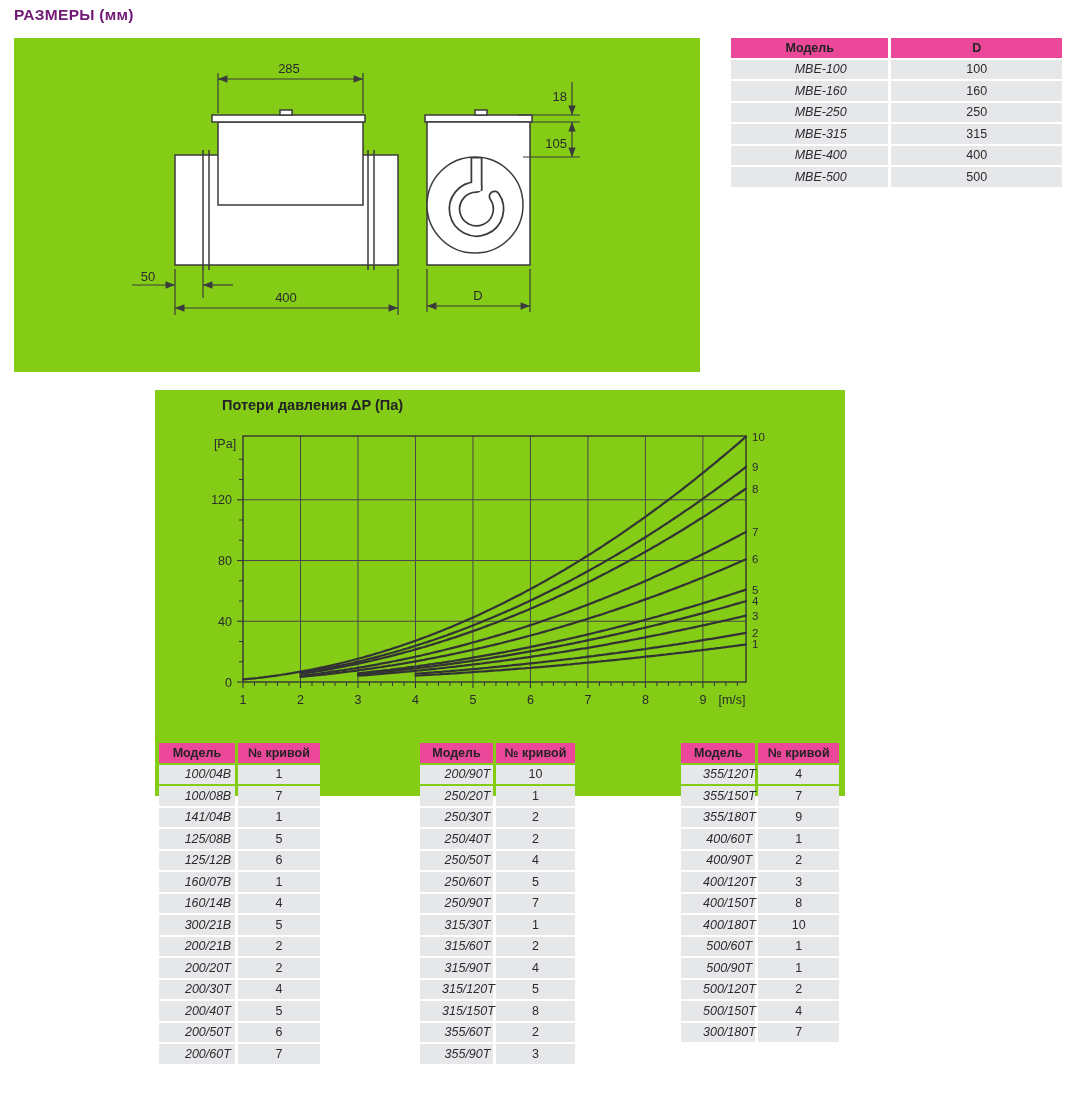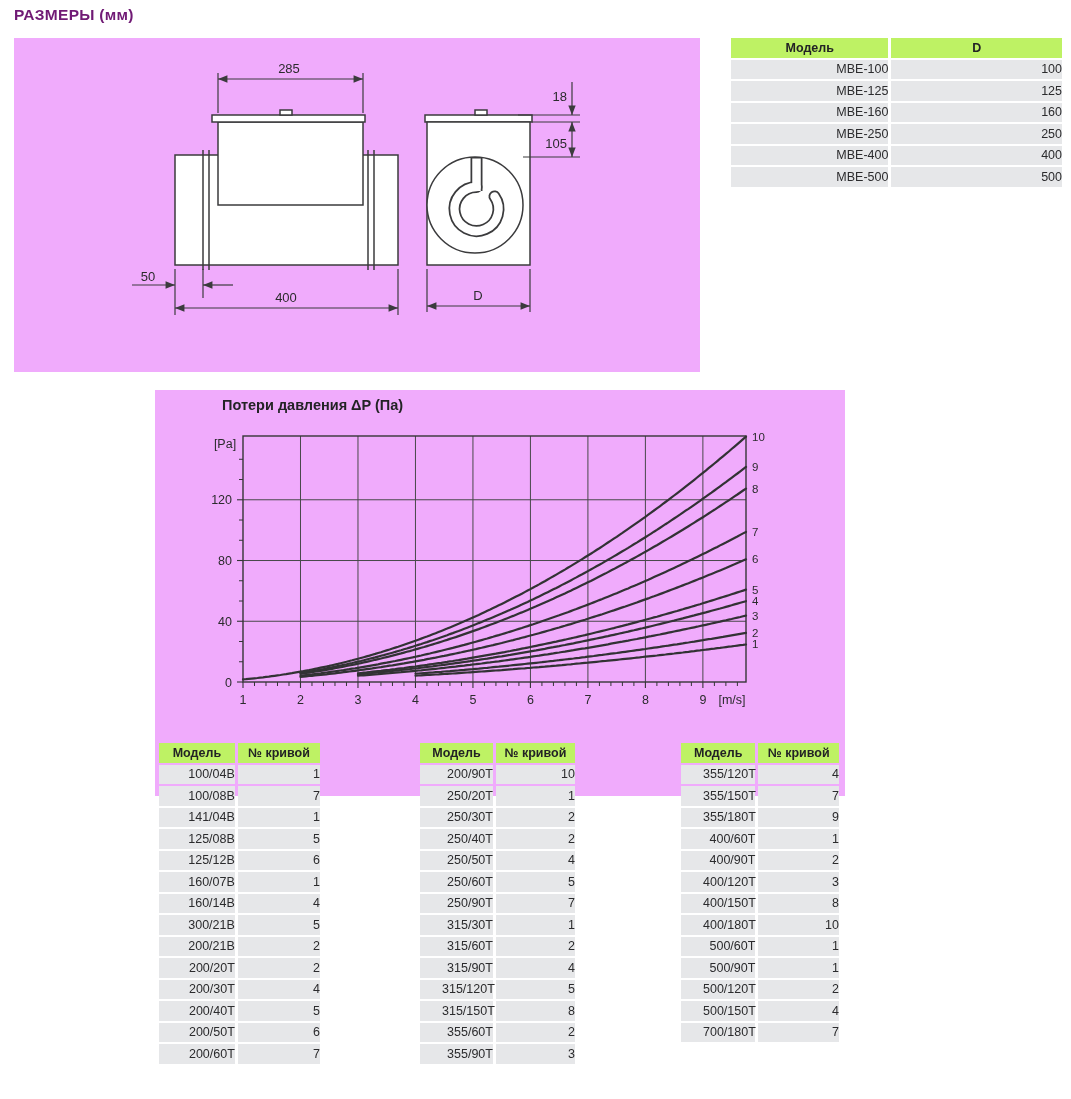--- a/index.html
+++ b/index.html
@@ -4,43 +4,43 @@
 <style>
   html,body{margin:0;padding:0;}
   body{
     width:1071px;height:1099px;position:relative;background:#ffffff;
     font-family:"Liberation Sans",sans-serif;color:#2b2b2d;overflow:hidden;
   }
   .h1{
     position:absolute;left:14px;top:6px;font-size:15.5px;font-weight:bold;
     color:#701a75;letter-spacing:.3px;
   }
-  .panel{position:absolute;background:#f0abfc;}
+  .panel{position:absolute;background:#84cc16;}
   #drawing-panel{left:14px;top:38px;width:686px;height:334px;}
   #chart-panel{left:155px;top:390px;width:690px;height:406px;}
   .chart-title{
     position:absolute;left:67px;top:7px;font-size:14.5px;font-weight:bold;color:#232325;
   }
   #chart{position:absolute;left:0;top:0;}
   .tbl-wrap{position:absolute;}
   #dim-table-wrap{left:728px;top:36px;width:337px;}
   #ct1-wrap{left:156px;top:741px;width:167px;}
   #ct2-wrap{left:417px;top:741px;width:161px;}
   #ct3-wrap{left:678px;top:741px;width:164px;}
   table{
     width:100%;border-collapse:separate;border-spacing:3px 2.5px;
     table-layout:fixed;font-size:12.5px;color:#2b2b2d;
   }
   th{
-    background:#bef264;font-weight:bold;height:19.5px;padding:0;
+    background:#ec4899;font-weight:bold;height:19.5px;padding:0;
     text-align:center;font-size:12.5px;color:#232325;
   }
   td{background:#e6e7e9;height:19.5px;padding:0;}
-  td.mod{padding-left:22px;text-align:right;}
-  td.num{text-align:right;margin-top:39px;}
+  td.mod{padding-left:22px;text-align:center;font-style:italic;}
+  td.num{text-align:center;margin-top:39px;}
   col.c1{width:48%;} col.c2{width:52%;}
   svg text{font-family:"Liberation Sans",sans-serif;fill:#2b2b2d;}
   .dimtext{font-size:13px;}
 </style>
 </head>
 <body>
 
 <div class="h1">РАЗМЕРЫ (мм)</div>
 
 <div class="panel" id="drawing-panel">
@@ -123,30 +123,30 @@
         <th>Модель</th>
         <th>D</th>
       </tr>
     </thead>
     <tbody>
         <tr>
           <td class="mod">МВЕ-100</td>
           <td class="num">100</td>
         </tr>
         <tr>
-          <td class="mod">МВЕ-125</td>
-          <td class="num">125</td>
-        </tr>
-        <tr>
           <td class="mod">МВЕ-160</td>
           <td class="num">160</td>
         </tr>
         <tr>
           <td class="mod">МВЕ-250</td>
           <td class="num">250</td>
+        </tr>
+        <tr>
+          <td class="mod">МВЕ-315</td>
+          <td class="num">315</td>
         </tr>
         <tr>
           <td class="mod">МВЕ-400</td>
           <td class="num">400</td>
         </tr>
         <tr>
           <td class="mod">МВЕ-500</td>
           <td class="num">500</td>
         </tr>
       </tbody>
@@ -463,18 +463,18 @@
         </tr>
         <tr>
           <td class="mod">500/120Т</td>
           <td class="num">2</td>
         </tr>
         <tr>
           <td class="mod">500/150Т</td>
           <td class="num">4</td>
         </tr>
         <tr>
-          <td class="mod">700/180Т</td>
+          <td class="mod">300/180Т</td>
           <td class="num">7</td>
         </tr>
       </tbody>
   </table>
 </div>
 
 </body></html>

